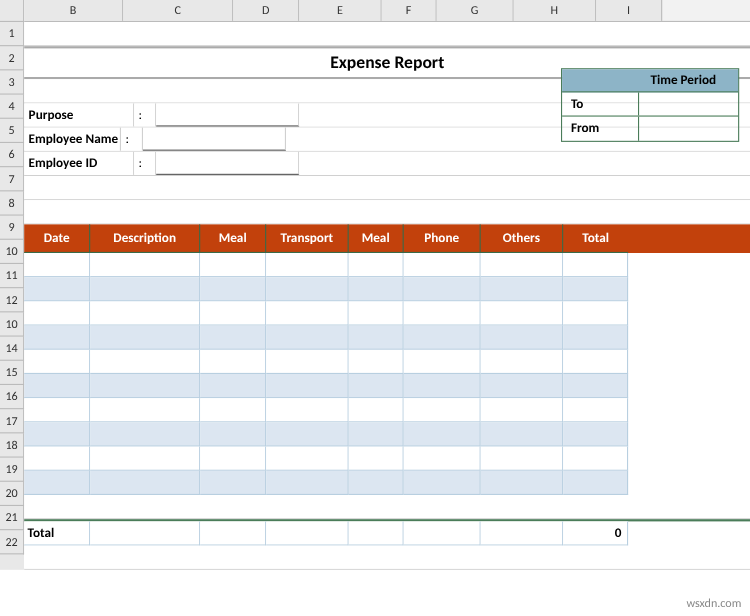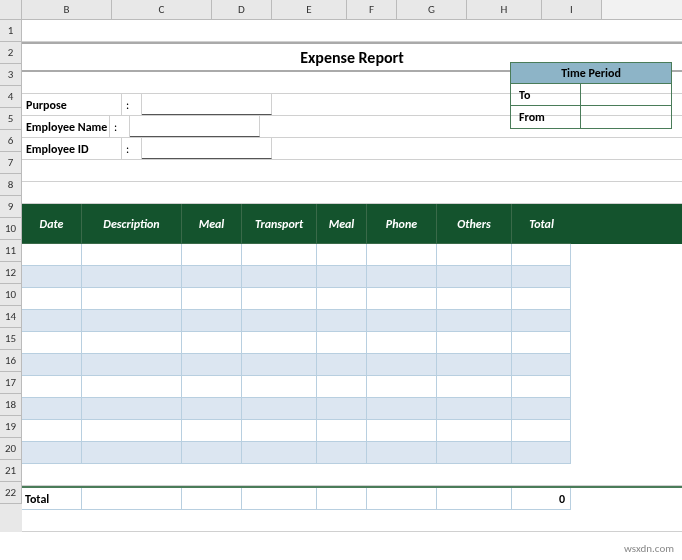--- a/index.html
+++ b/index.html
@@ -102,21 +102,21 @@
 
     
     .time-period-container {
       position: absolute;
       top: 62px;
       right: 10px;
       border: 1px solid #4a7c59;
     }
     .time-period-header {
       background: #8db4c7;
-      text-align: center;
+      text-align: right;
       font-weight: bold;
       font-size: 12px;
       padding: 3px 20px;
       border-bottom: 1px solid #4a7c59;
       color: #000;
     }
     .time-period-row {
       display: flex;
       height: 22px;
       border-bottom: 1px solid #4a7c59;
@@ -132,23 +132,22 @@
       align-items: center;
       width: 70px;
       border-right: 1px solid #4a7c59;
     }
     .time-period-value {
       width: 90px;
     }
 
     .table-header-row {
       display: flex;
-      height: 40px;
-      background: #14532d;
-      font-style: italic;
+      height: 26px;
+      background: #c2410c;
     }
     .table-header-cell {
       color: white;
       font-weight: bold;
       font-size: 12px;
       text-align: center;
       justify-content: center;
       display: flex;
       align-items: center;
       border-right: 1px solid #3a6a49;

